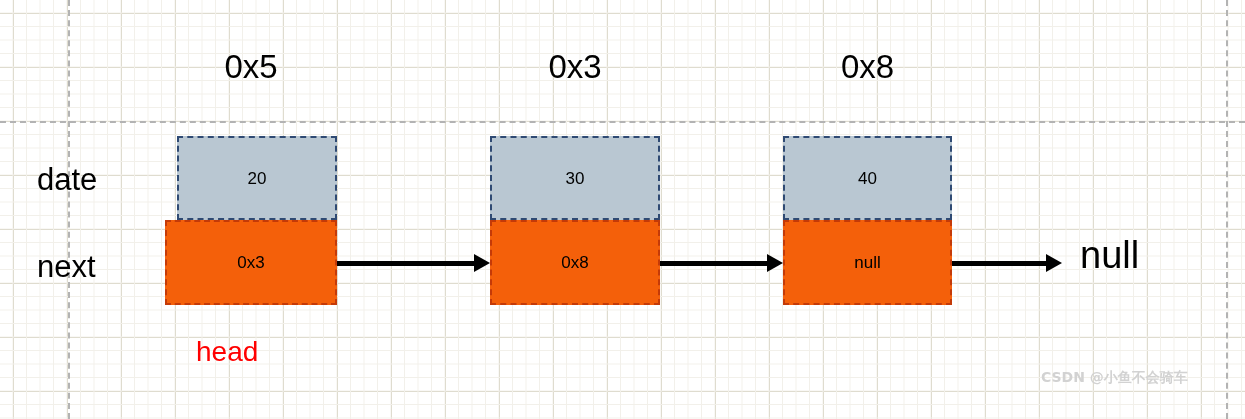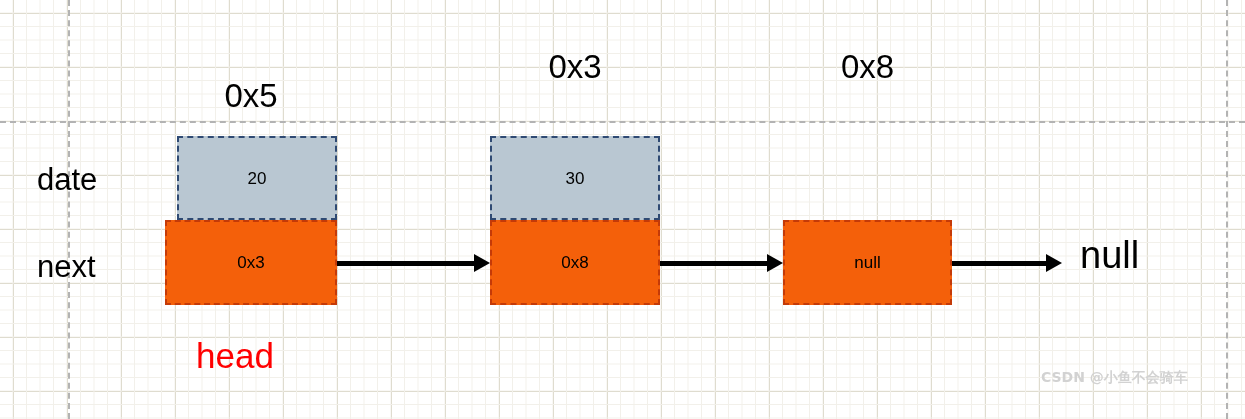--- a/index.html
+++ b/index.html
@@ -76,21 +76,21 @@
     position:absolute;top:0;width:0;height:0;
     border-top:9px solid transparent;
     border-bottom:9px solid transparent;
     border-left:16px solid #000000;
     margin-top:-4px;
   }
 
   
   .head-label{
     position:absolute;
-    font-size:35px;color:#ff0000;line-height:1;
+    font-size:28px;color:#ff0000;line-height:1;
     white-space:nowrap;
   }
 
   
   .null-term{
     position:absolute;
     font-size:38px;color:#000000;line-height:1;
     white-space:nowrap;
   }
 
@@ -107,35 +107,36 @@
 
 <div id="canvas">
 
   <div class="guide-v" style="left:68px;"></div>
   <div class="guide-v" style="left:1226px;"></div>
   <div class="guide-h" style="top:121px;"></div>
 
   <div class="row-label" style="left:37px;top:164px;text-align:center;">date</div>
   <div class="row-label" style="left:37px;top:251px;">next</div>
 
-  <div class="addr" style="left:165px;top:50px;width:172px;margin-top:29px;">0x5</div>
+  <div class="addr" style="left:165px;top:50px;width:172px;">0x5</div>
   <div class="addr" style="left:490px;top:50px;width:170px;">0x3</div>
   <div class="addr" style="left:783px;top:50px;width:169px;">0x8</div>
 
   <div class="node" style="left:165px;top:136px;width:172px;height:169px;">
     <div class="cell cell-data" style="width:160px;height:84px;top:0;margin-left:12px;">20</div>
     <div class="cell cell-next" style="width:172px;height:85px;top:84px;">0x3</div>
   </div>
 
   <div class="node" style="left:490px;top:136px;width:170px;height:169px;">
     <div class="cell cell-data" style="width:170px;height:84px;top:0;">30</div>
     <div class="cell cell-next" style="width:170px;height:85px;top:84px;">0x8</div>
   </div>
 
   <div class="node" style="left:783px;top:136px;width:169px;height:169px;">
+    <div class="cell cell-data" style="width:169px;height:84px;top:0;">40</div>
     <div class="cell cell-next" style="width:169px;height:85px;top:84px;">null</div>
   </div>
 
   <div class="arrow" style="left:337px;top:258px;width:153px;">
     <div class="shaft" style="width:137px;"></div>
     <div class="head" style="left:137px;"></div>
   </div>
   <div class="arrow" style="left:660px;top:258px;width:123px;">
     <div class="shaft" style="width:107px;"></div>
     <div class="head" style="left:107px;"></div>

